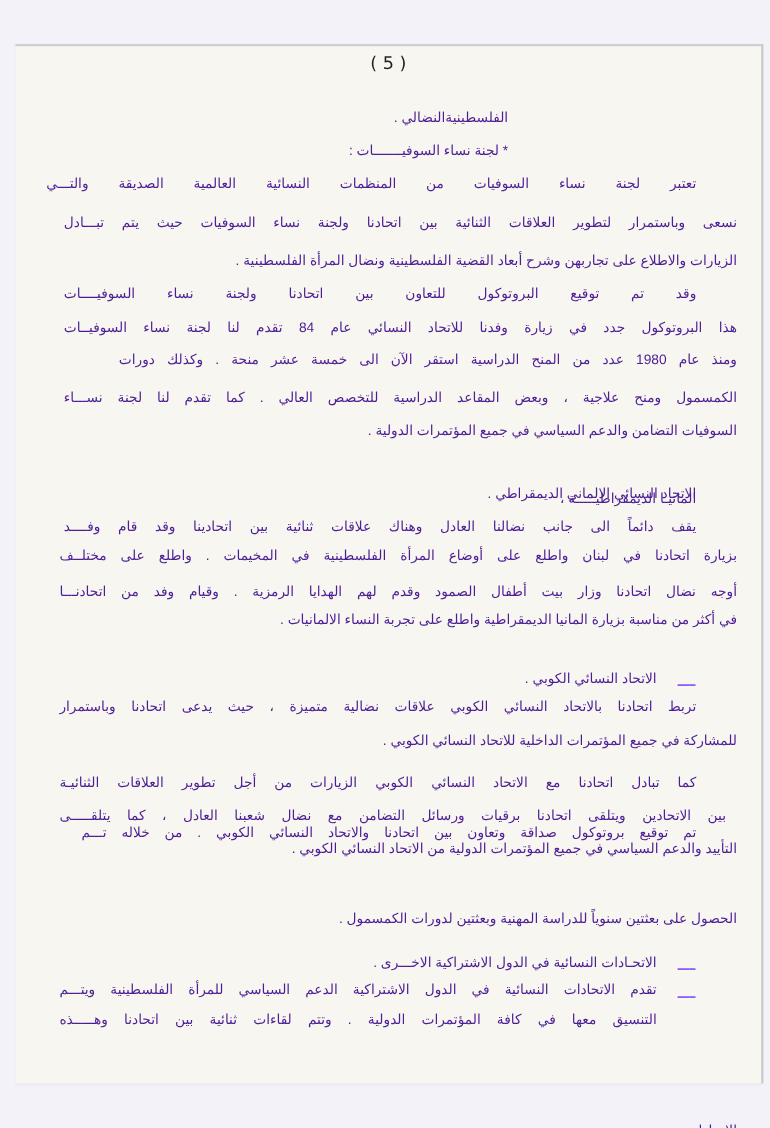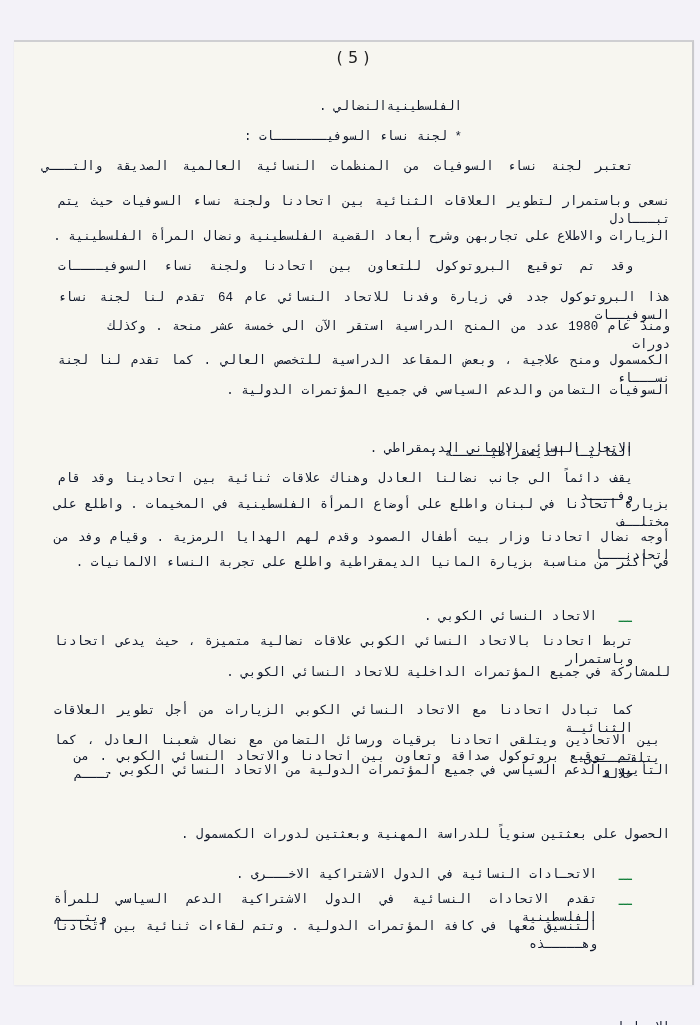--- a/index.html
+++ b/index.html
@@ -28,51 +28,51 @@
       right: 0;
       text-align: center;
       font-family: "DejaVu Sans", sans-serif;
       font-size: 16px;
       color: #222;
       direction: rtl;
     }
     .line {
       position: absolute;
       direction: rtl;
-      font-family: Liberation Mono, monospace;
+      font-family: Liberation Sans, sans-serif;
       font-size: 12.5px;
-      color: #0f172a;
+      color: #4c1d95;
       white-space: nowrap;
       line-height: 18px;
     }
     .justify {
       text-align: justify;
       text-align-last: justify;
       white-space: normal;
     }
     .dash {
       position: absolute;
       font-family: "DejaVu Sans", sans-serif;
-      font-size: 15px;
-      color: #15803d;
+      font-size: 18px;
+      color: #8b5cf6;
     }
   </style>
 </head>
 <body>
 
 <div class="paper">
   <div class="page-number">( 5 )</div>
 
   <div class="line" style="right:230px; top:56px;">الفلسطينيةالنضالي .</div>
   <div class="line" style="right:230px; top:86px;">* لجنة نساء السوفيـــــــات :</div>
   <div class="line justify" style="right:59px; left:28px; top:116px;">تعتبر لجنة نساء السوفيات من المنظمات النسائية العالمية الصديقة والتـــي</div>
   <div class="line justify" style="right:22px; left:44px; top:151px;">نسعى وباستمرار لتطوير العلاقات الثنائية بين اتحادنا ولجنة نساء السوفيات حيث يتم تبـــادل</div>
   <div class="line" style="right:22px; top:186px;">الزيارات والاطلاع على تجاربهن وشرح أبعاد القضية الفلسطينية ونضال المرأة الفلسطينية .</div>
   <div class="line justify" style="right:59px; left:44px; top:216px;">وقد تم توقيع البروتوكول للتعاون بين اتحادنا ولجنة نساء السوفيــــات</div>
-  <div class="line justify" style="right:22px; left:44px; top:247px;">هذا البروتوكول جدد في زيارة وفدنا للاتحاد النسائي عام 64 تقدم لنا لجنة نساء السوفيــات</div>
+  <div class="line justify" style="right:22px; left:44px; top:247px;">هذا البروتوكول جدد في زيارة وفدنا للاتحاد النسائي عام 84 تقدم لنا لجنة نساء السوفيــات</div>
   <div class="line justify" style="right:22px; left:70px; top:276px;margin-left:24px;">ومنذ عام 1980 عدد من المنح الدراسية استقر الآن الى خمسة عشر منحة . وكذلك دورات</div>
   <div class="line justify" style="right:22px; left:44px; top:310px;">الكمسمول ومنح علاجية ، وبعض المقاعد الدراسية للتخصص العالي . كما تقدم لنا لجنة نســـاء</div>
   <div class="line" style="right:22px; top:340px;">السوفيات التضامن والدعم السياسي في جميع المؤتمرات الدولية .</div>
   <div class="line" style="right:59px; top:370px;margin-top:32px;">المانيـا الديمقراطيـــــة ،</div>
   <div class="line" style="right:59px; top:398px;">الاتحاد النسائي الالماني الديمقراطي .</div>
   <div class="line justify" style="right:59px; left:44px; top:428px;">يقف دائماً الى جانب نضالنا العادل وهناك علاقات ثنائية بين اتحادينا وقد قام وفــــد</div>
   <div class="line justify" style="right:22px; left:40px; top:454px;">بزيارة اتحادنا في لبنان واطلع على أوضاع المرأة الفلسطينية في المخيمات . واطلع على مختلــف</div>
   <div class="line justify" style="right:22px; left:40px; top:487px;">أوجه نضال اتحادنا وزار بيت أطفال الصمود وقدم لهم الهدايا الرمزية . وقيام وفد من اتحادنـــا</div>
   <div class="line" style="right:22px; top:512px;">في أكثر من مناسبة بزيارة المانيا الديمقراطية واطلع على تجربة النساء الالمانيات .</div>
 

